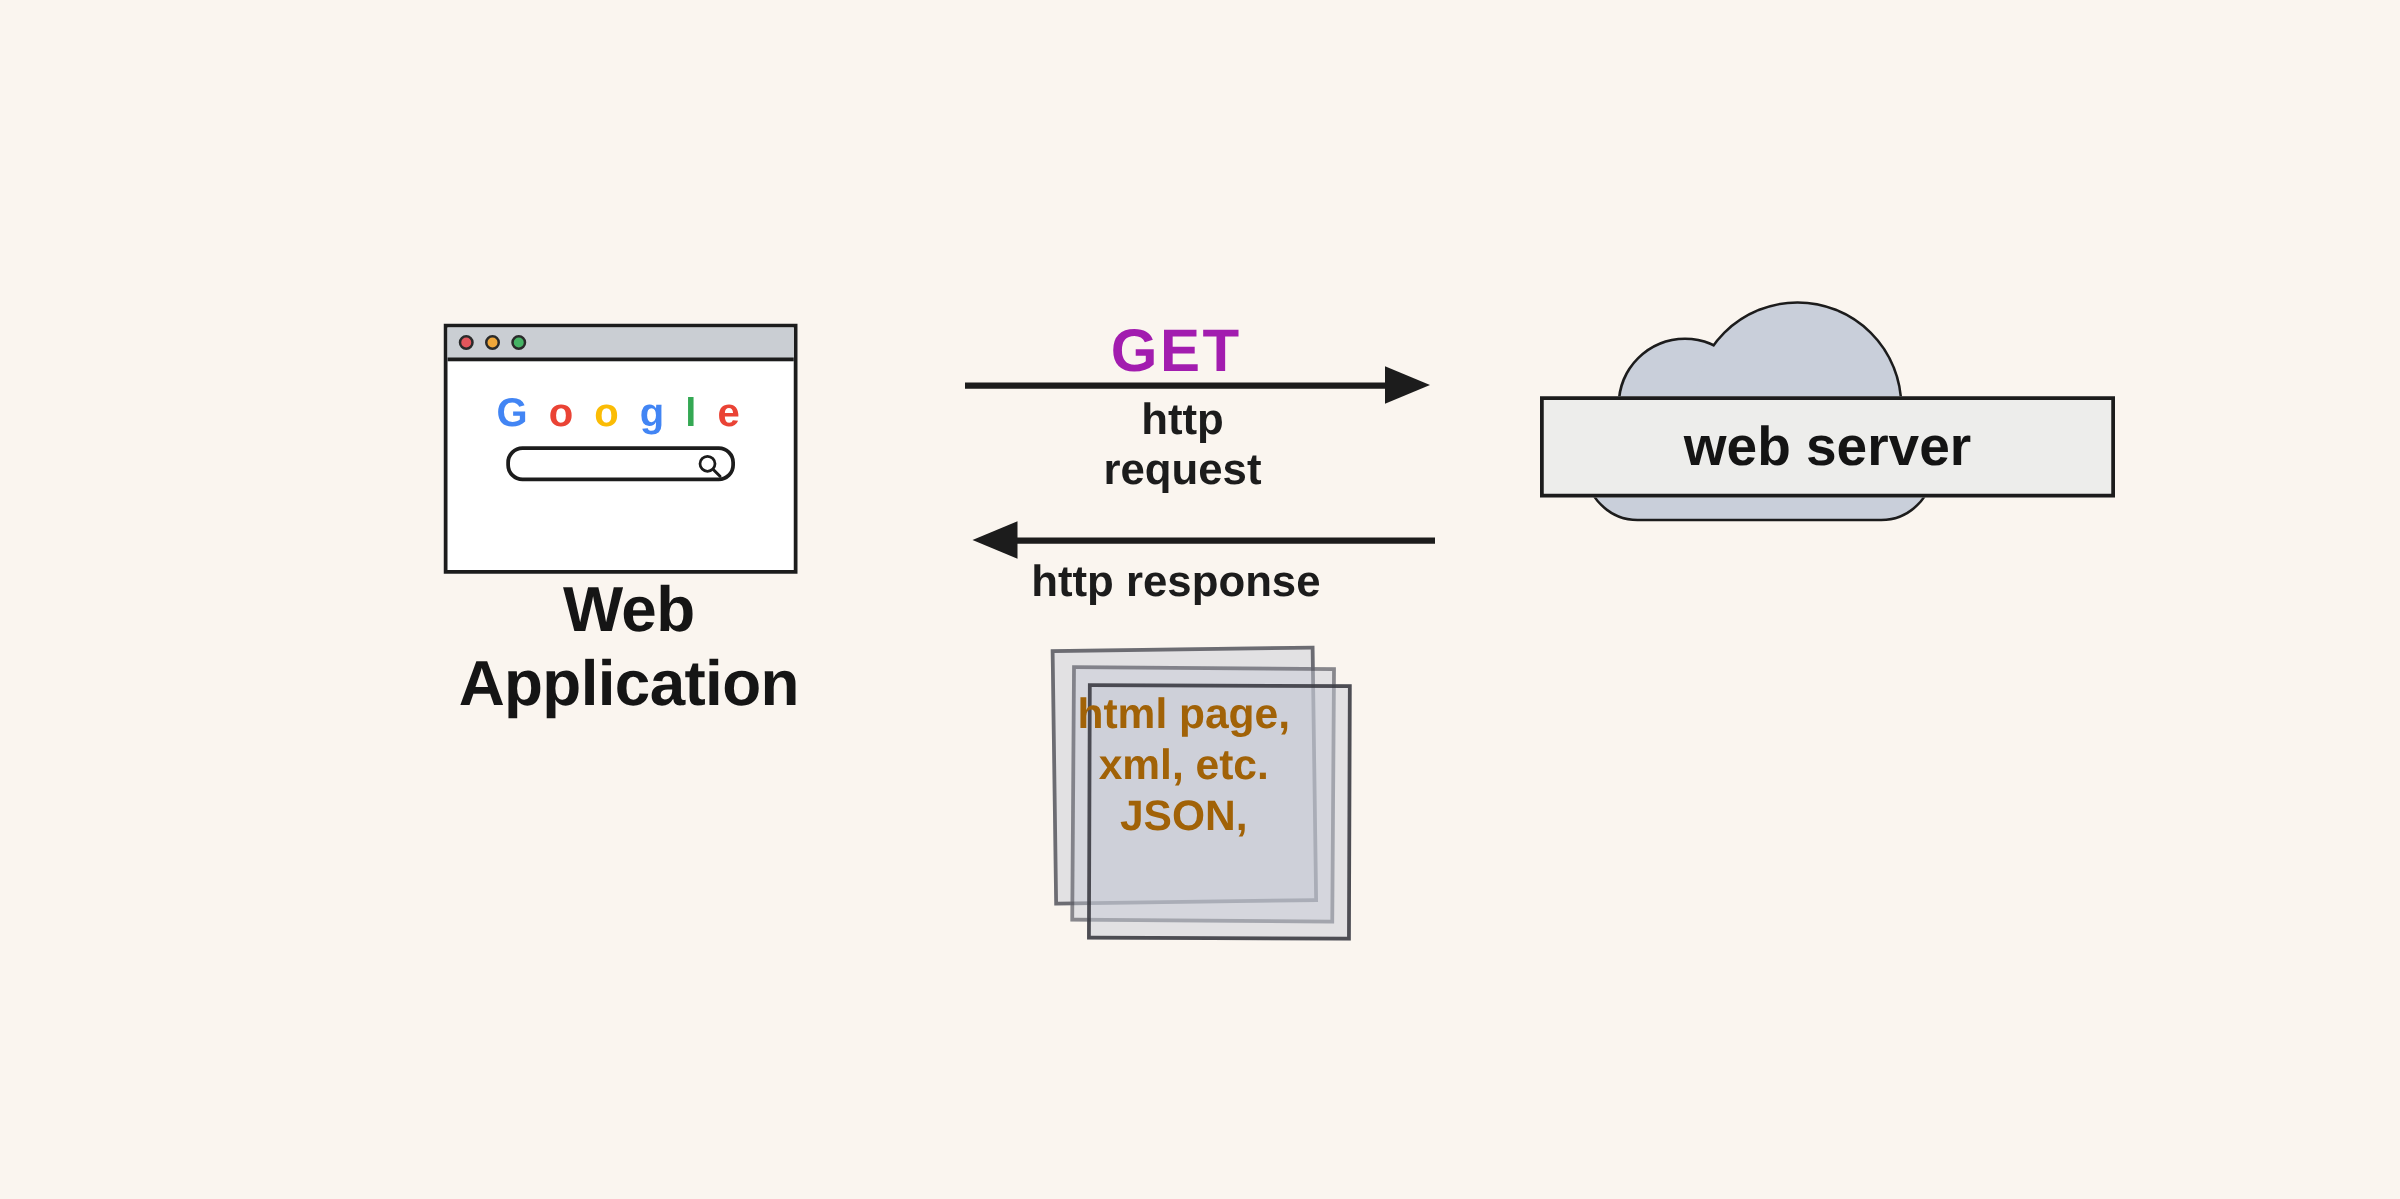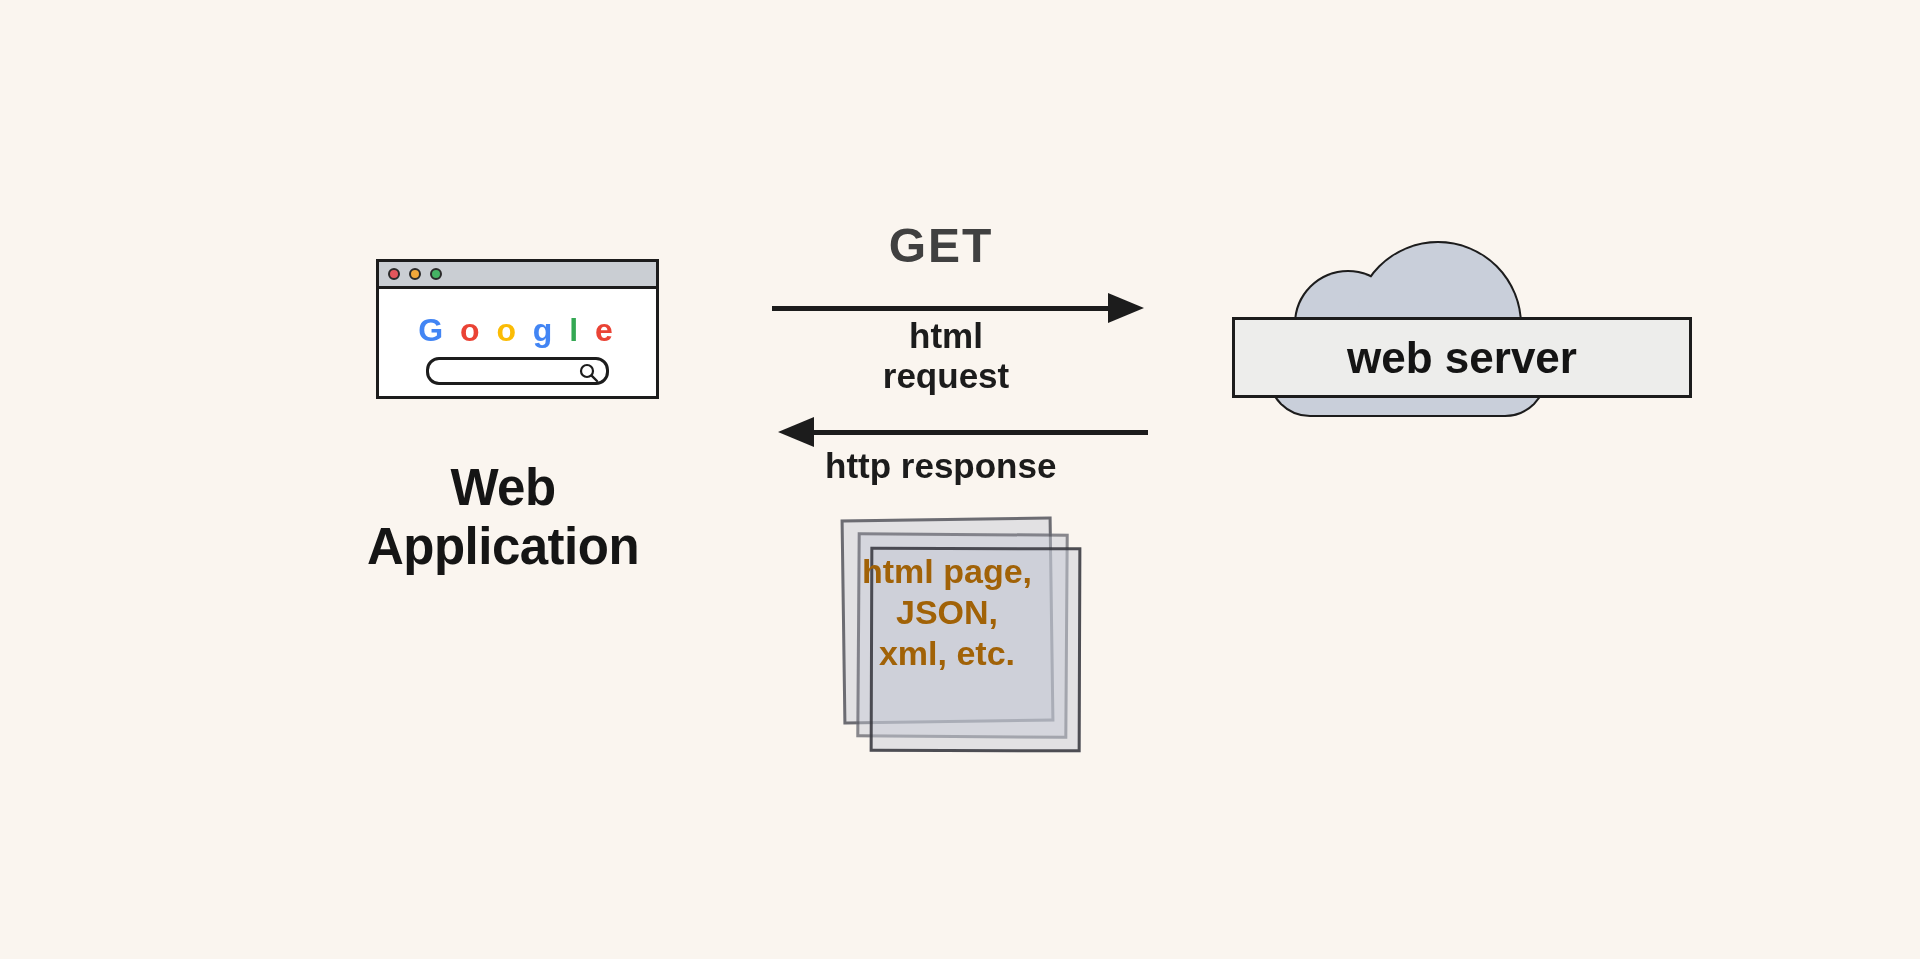--- a/index.html
+++ b/index.html
@@ -8,22 +8,22 @@
     position: relative;
     width: 1920px;
     height: 959px;
     background: #faf5ef;
     overflow: hidden;
   }
 
   
   .browser-window {
     position: absolute;
-    left: 376px; top: 259px;
-    width: 283px; height: 140px;
+    left: 355px; top: 259px;
+    width: 283px; height: 200px;
     background: #ffffff;
     border: 3px solid #1c1c1c;
     box-sizing: border-box;
   }
   .titlebar {
     height: 27px;
     background: #caced3;
     border-bottom: 3px solid #1c1c1c;
     display: flex;
     align-items: center;
@@ -186,27 +186,27 @@
       <div class="search-bar">
         <svg width="24" height="22" viewBox="0 0 24 22">
           <circle cx="10" cy="9" r="6" fill="none" stroke="#1c1c1c" stroke-width="2.2"></circle>
           <line x1="14.6" y1="13.6" x2="20" y2="19" stroke="#1c1c1c" stroke-width="2.4" stroke-linecap="round"></line>
         </svg>
       </div>
     </div>
   </div>
   <div class="webapp-label">Web Application</div>
 
-  <div class="get-label" style="color: #404040;">GET</div>
+  <div class="get-label" style="color: #a21caf; margin-top: 36px;">GET</div>
 
   <div class="arrow" id="request-arrow">
     <div class="line"></div>
     <div class="head-right"></div>
   </div>
-  <div class="request-label">html request</div>
+  <div class="request-label">http request</div>
 
   <div class="arrow" id="response-arrow">
     <div class="head-left"></div>
     <div class="line"></div>
   </div>
   <div class="response-label">http response</div>
 
   <svg class="cloud-svg" width="320" height="195" viewBox="0 0 320 195">
 
     <g stroke="#1c1c1c" stroke-width="4" style="fill: rgb(201, 207, 218);">
@@ -223,17 +223,17 @@
   </svg>
   <div class="server-box" style="background-color: rgb(237, 237, 235);">
     <span>web server</span>
   </div>
 
   <div class="paper paper-back"></div>
   <div class="paper paper-mid"></div>
   <div class="paper paper-front"></div>
   <div class="paper-text" style="color: #a16207;">
     <div>html page,</div>
+    <div>xml, etc.</div>
     <div>JSON,</div>
-    <div>xml, etc.</div>
   </div>
 
 </div>
 
 </body></html>

